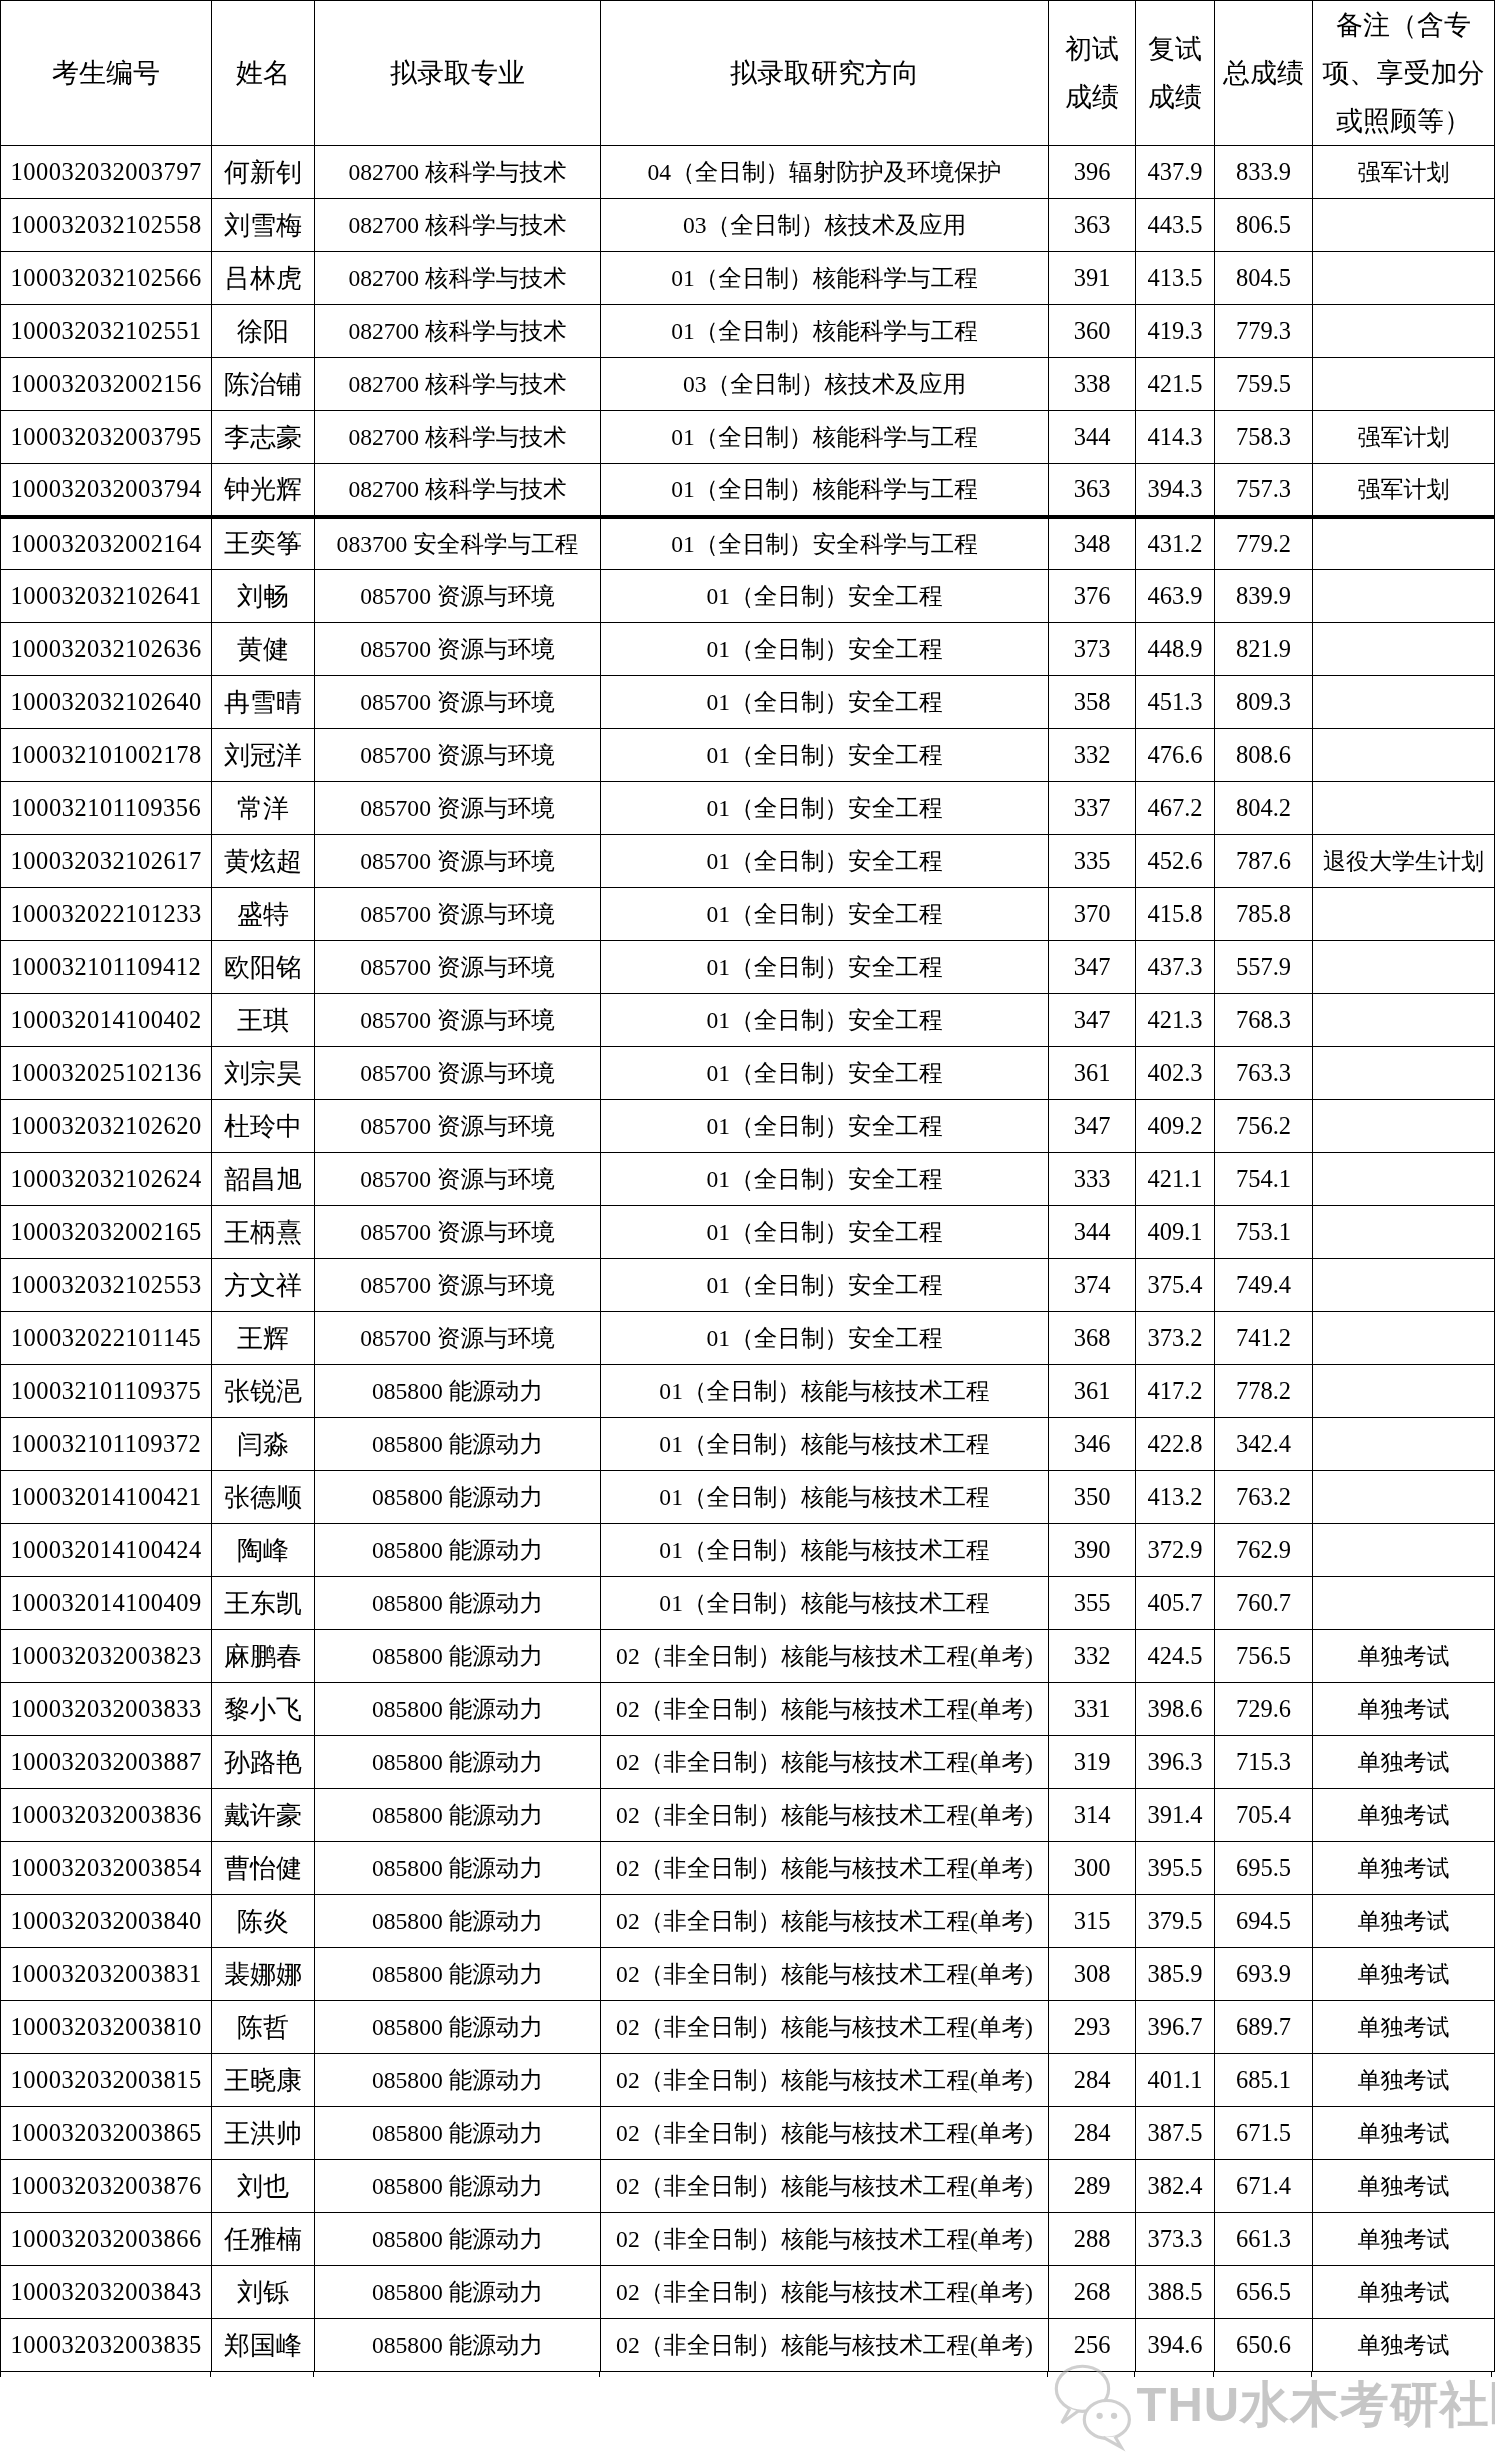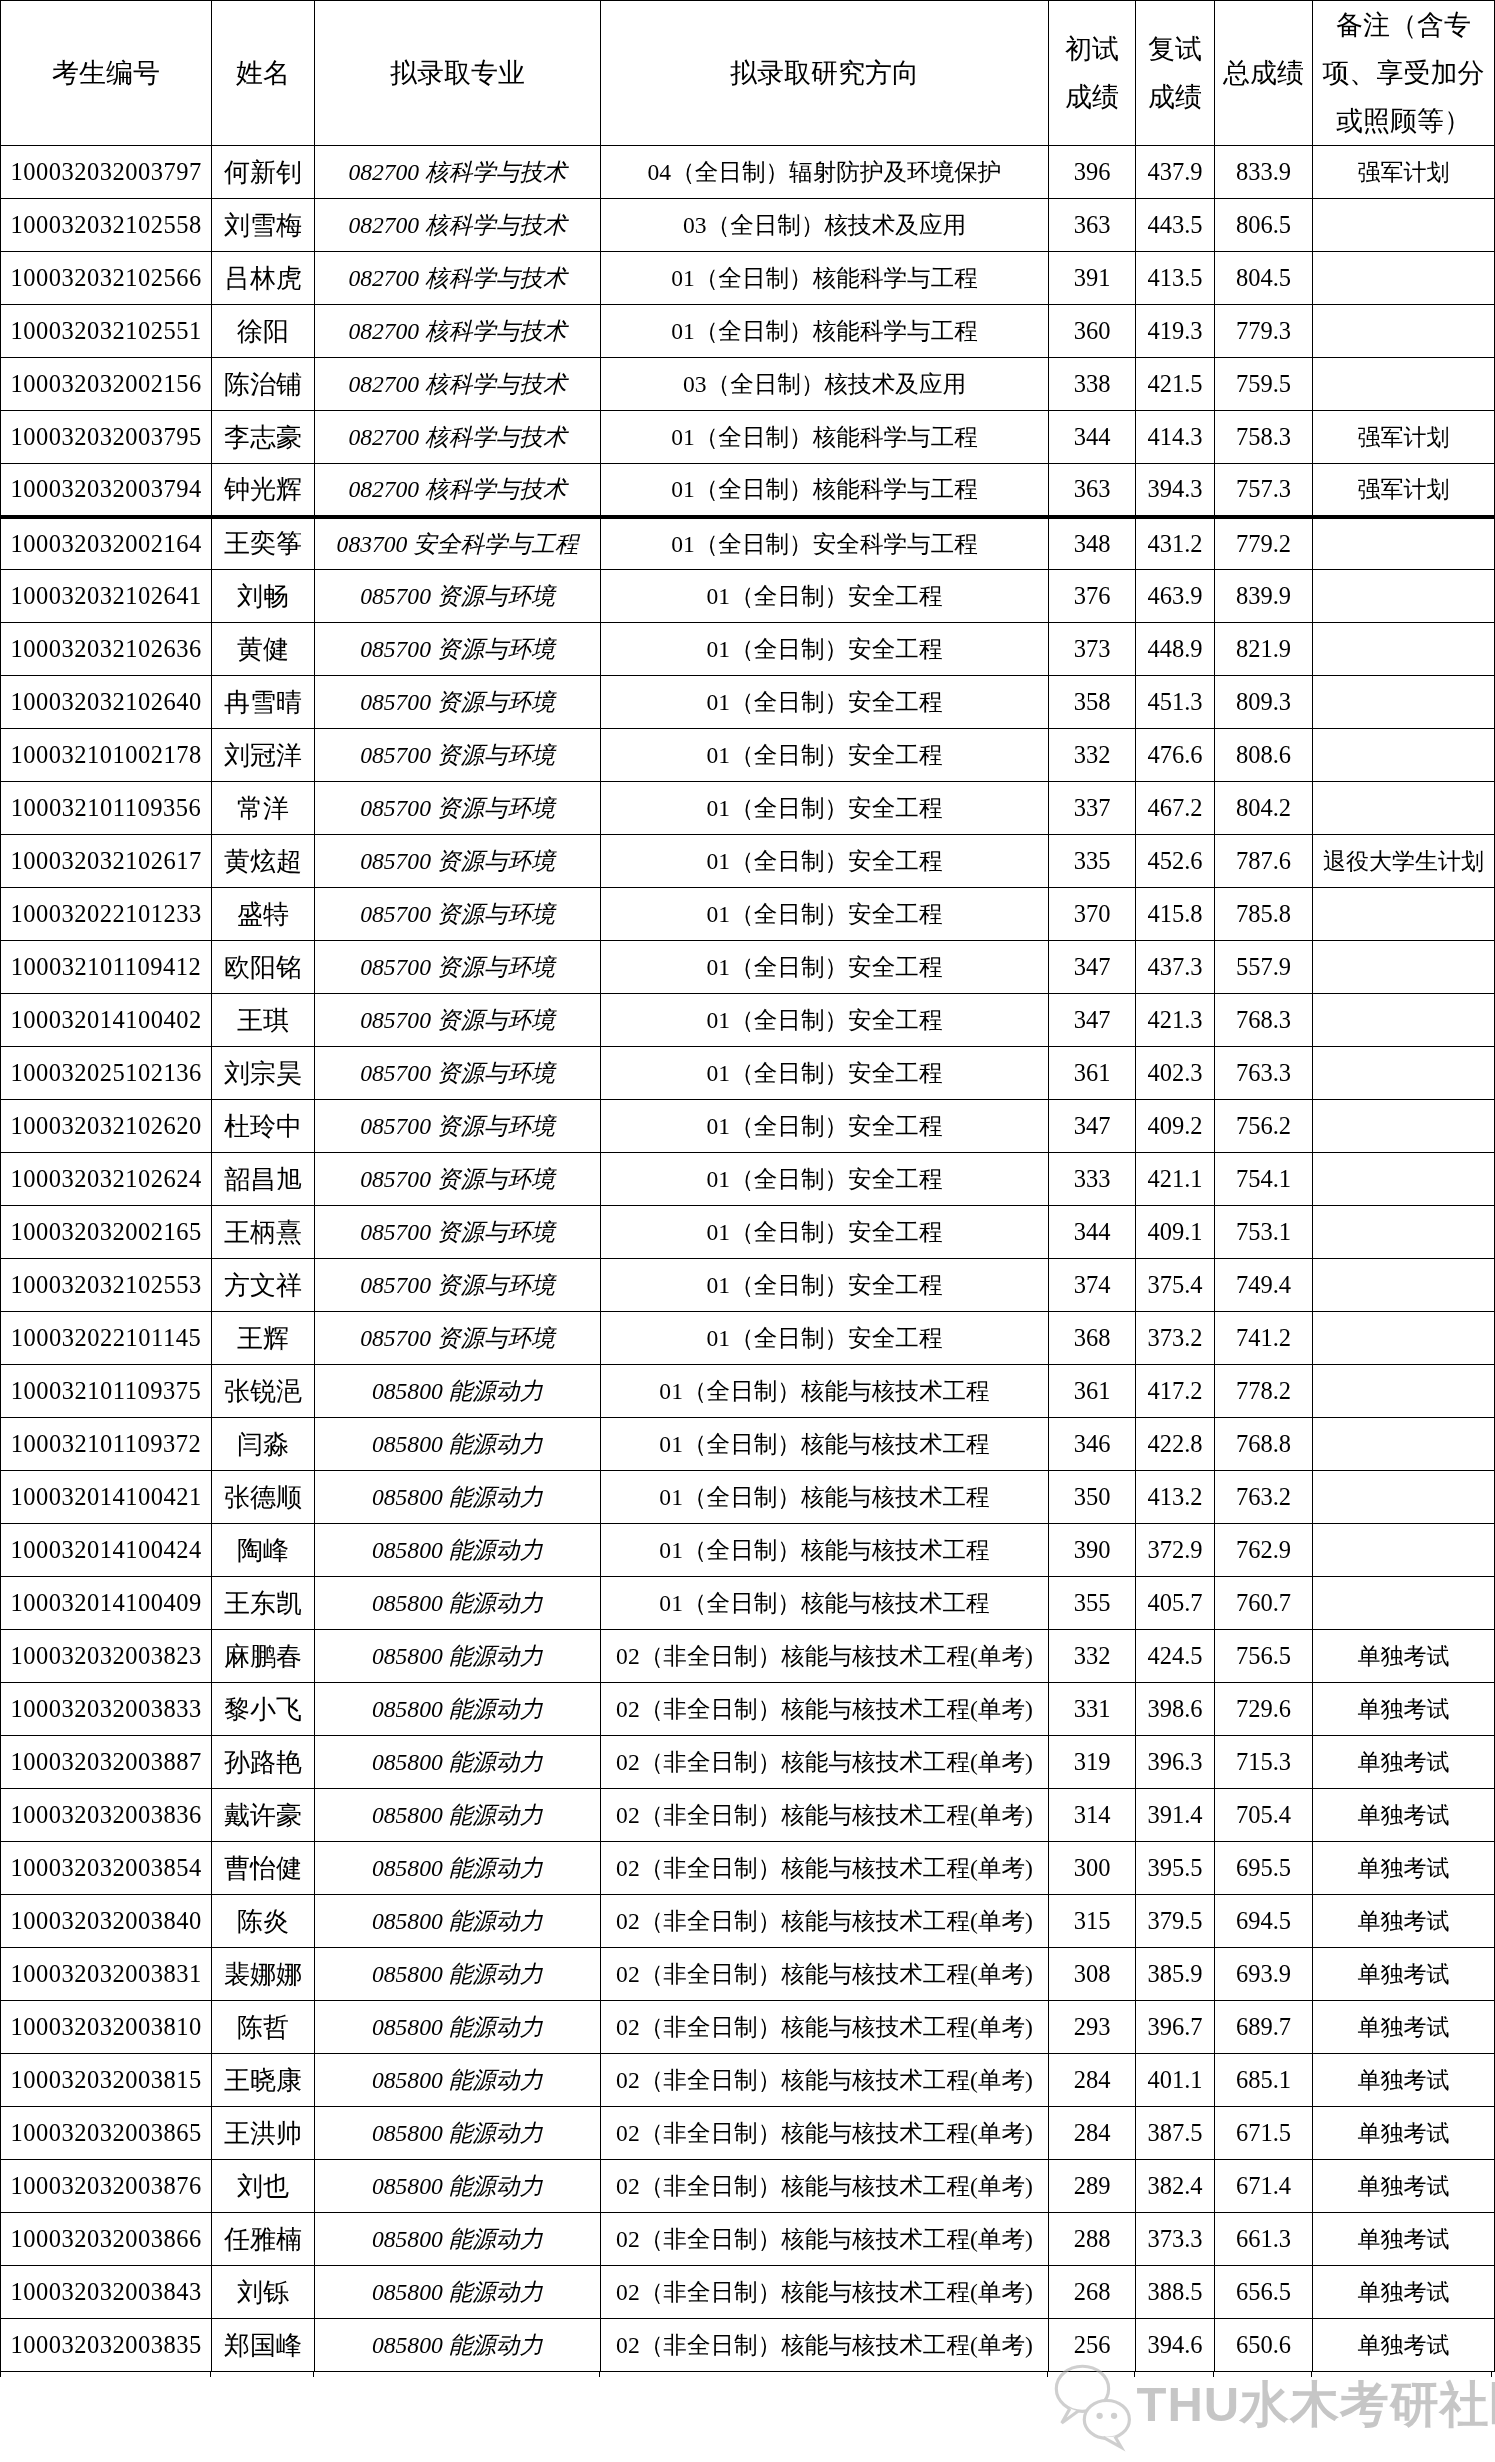--- a/index.html
+++ b/index.html
@@ -27,21 +27,21 @@
   .adm thead tr { height:143px; }
   .adm tbody tr { height:53px;padding-left:36px; }
   .adm th {
     font-weight:normal;
     font-size:27px;
     line-height:48px;
     white-space:pre-line;
   }
   td.col0 { font-size:24.5px; letter-spacing:0.5px; }
   td.col1 { font-size:26px; }
-  td.col2 { font-size:23.6px;font-style:italic; }
+  td.col2 { font-size:23.6px; }
   td.col3 { font-size:23.6px; }
   td.col4, td.col5, td.col6 { font-size:24.5px; }
   td.col7 { font-size:23px; }
   tr.group-start td { border-top:4.5px solid #000;margin-left:40px; }
 
   
   .stub { display:flex; height:5.4px; width:1495px; box-sizing:border-box; }
   .stub span { display:block; box-sizing:border-box; border-right:1.8px solid #000; height:5.4px; }
   .stub span:first-child { border-left:1.8px solid #000; }
 
@@ -339,21 +339,21 @@
           <td class="col6">778.2</td>
           <td class="col7"></td>
         </tr>
         <tr>
           <td class="col0">100032101109372</td>
           <td class="col1">闫淼</td>
           <td class="col2">085800  能源动力</td>
           <td class="col3">01（全日制）核能与核技术工程</td>
           <td class="col4">346</td>
           <td class="col5">422.8</td>
-          <td class="col6">768.8</td>
+          <td class="col6">342.4</td>
           <td class="col7"></td>
         </tr>
         <tr>
           <td class="col0">100032014100421</td>
           <td class="col1">张德顺</td>
           <td class="col2">085800  能源动力</td>
           <td class="col3">01（全日制）核能与核技术工程</td>
           <td class="col4">350</td>
           <td class="col5">413.2</td>
           <td class="col6">763.2</td>

